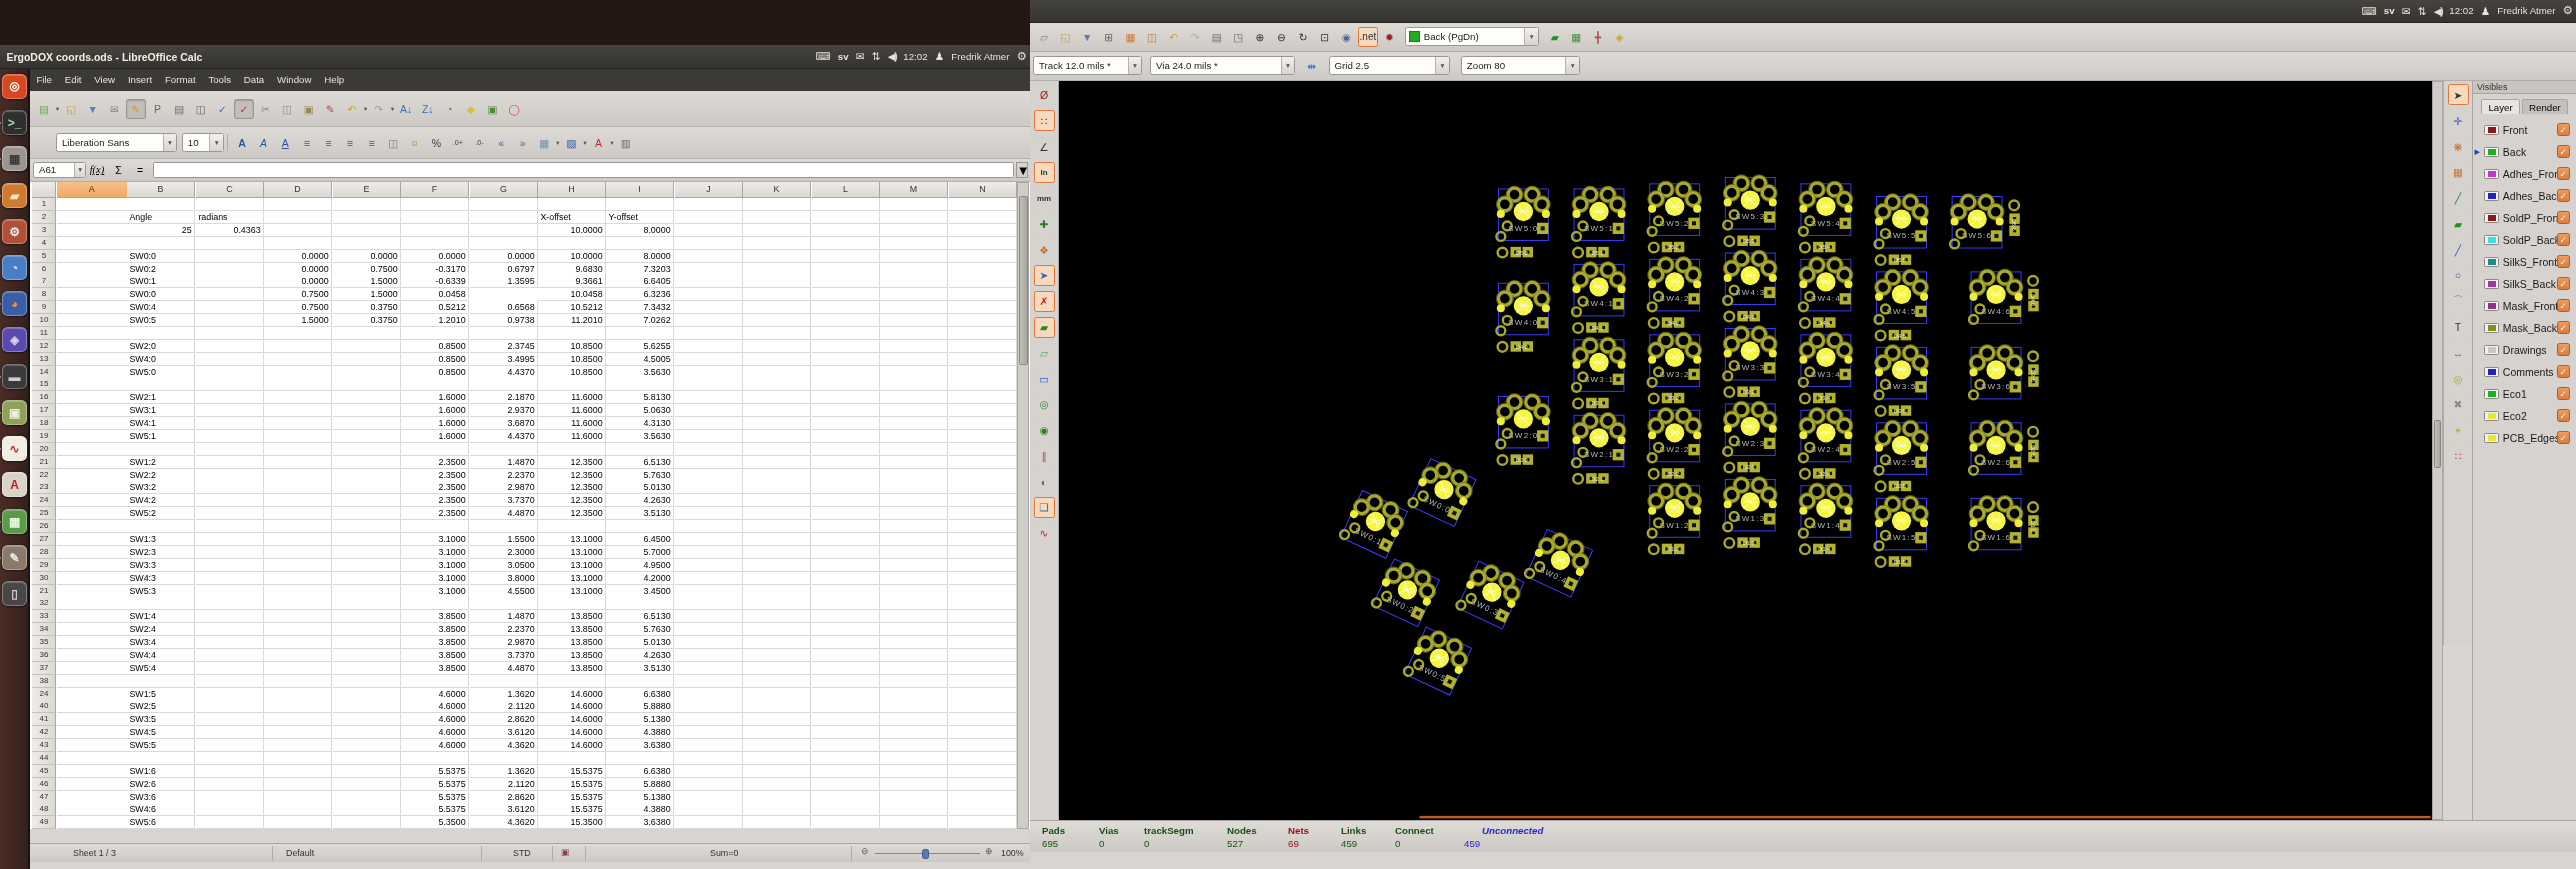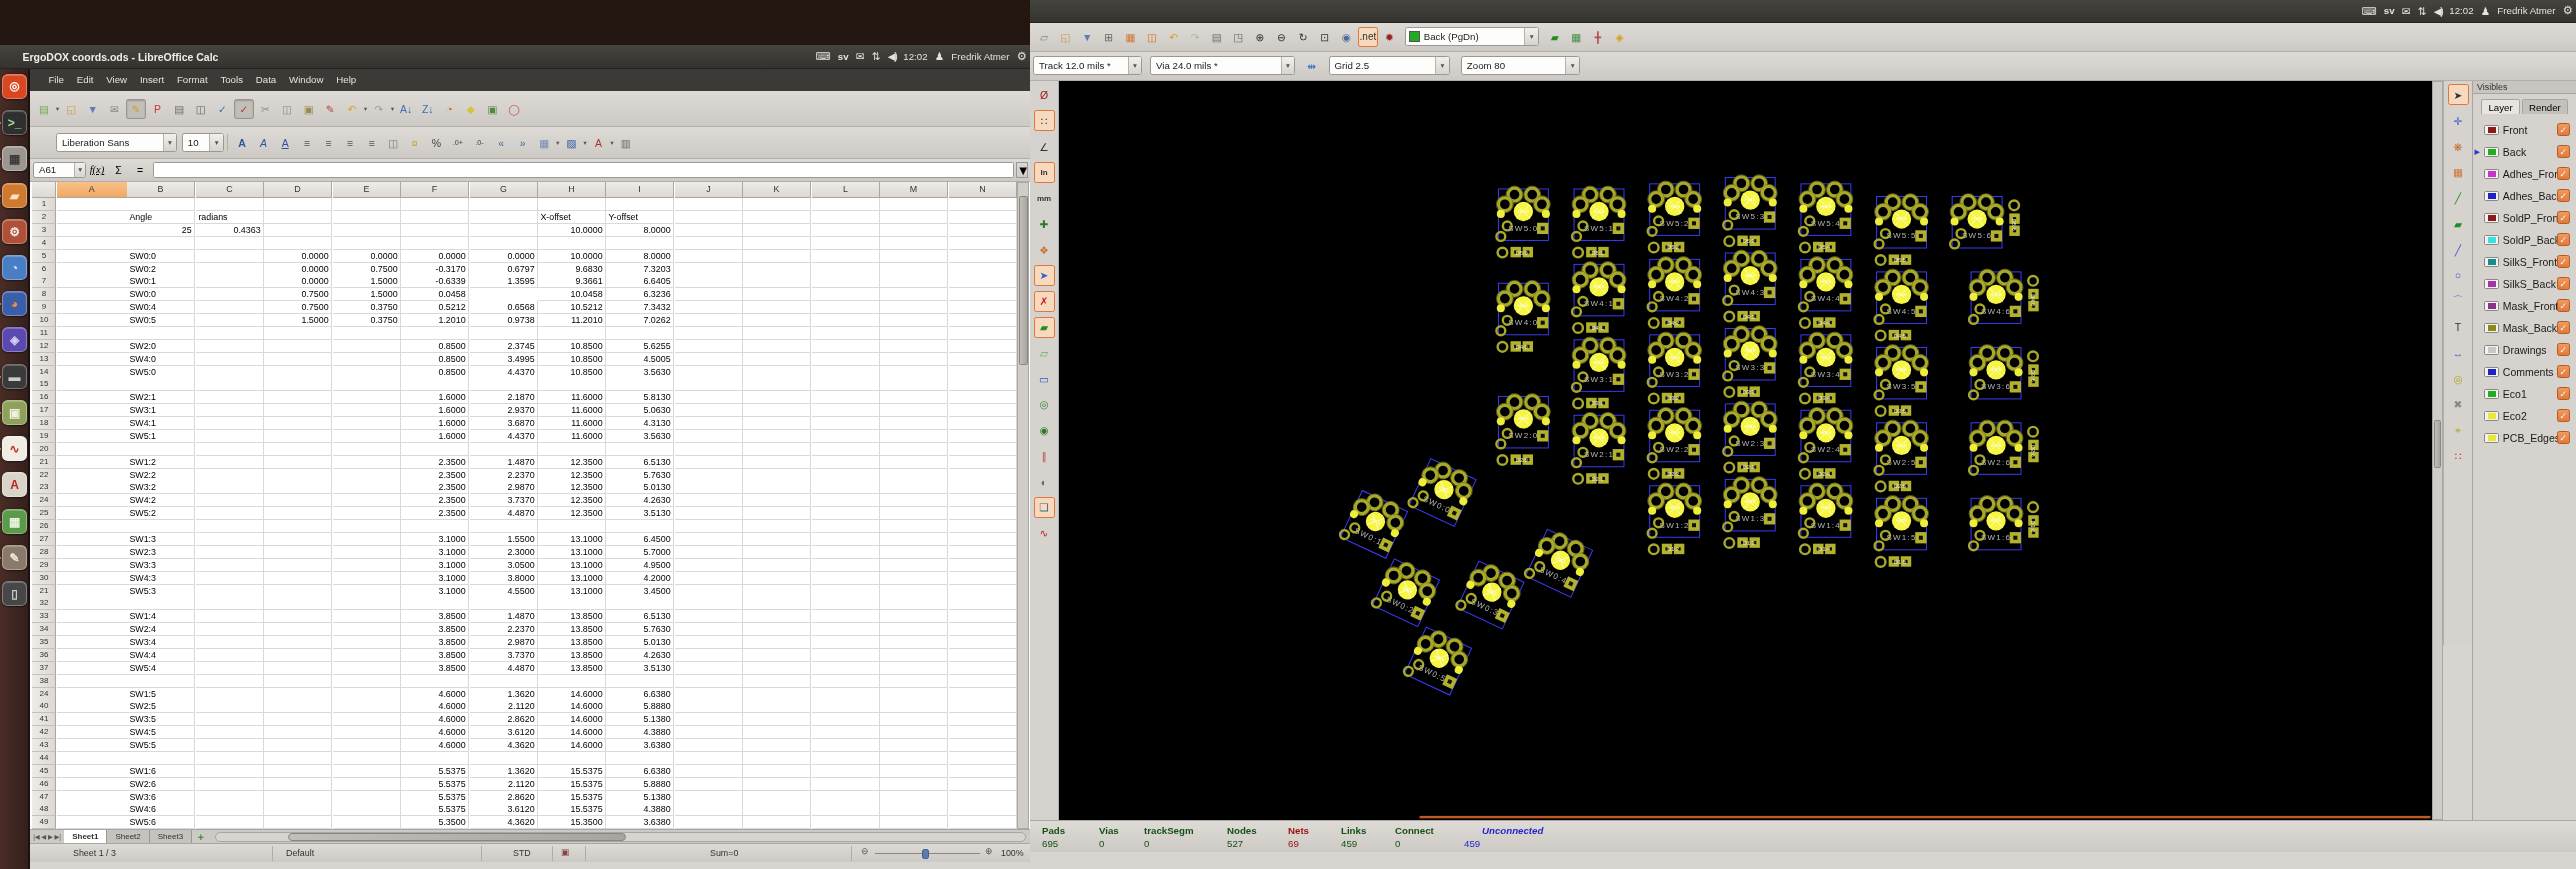--- a/index.html
+++ b/index.html
@@ -1,21 +1,21 @@
 <!DOCTYPE html>
 <html style="font-size:13px"><head>
 <meta charset="utf-8">
 <style>
   html,body{margin:0;padding:0;background:#000;}
   *{box-sizing:border-box;font-family:"Liberation Sans",sans-serif;}
   #screen{position:relative;width:2576px;height:869px;background:#120b08;overflow:hidden;}
   .abs{position:absolute;}
   
   .panel{background:linear-gradient(#46443f,#35332f);border-bottom:0.8px solid #23221f;color:#e7e3da;}
-  .panel .title{font-weight:bold;font-size:10.5px;line-height:24px;padding-left:6.4px;color:#f2eee6;margin-left:16px;}
+  .panel .title{font-weight:bold;font-size:10.5px;line-height:24px;padding-left:6.4px;color:#f2eee6;}
   .tray{position:absolute;right:3.2px;top:0;height:100%;display:flex;align-items:center;gap:7.2px;font-size:9.7px;color:#e7e3da;}
   .tray .ticon{font-size:10.5px;line-height:1;}
   
   #launcher{background:linear-gradient(90deg,#4a2c26,#33201c);border-right:0.8px solid #1d120f;}
   .ltile{position:relative;width:25px;height:25px;border-radius:5.6px;border:0.8px solid rgba(255,255,255,.3);
          margin:0 auto;display:flex;align-items:center;justify-content:center;font-size:12px;font-weight:bold;
          box-shadow:inset 0 0.8px 0.8px rgba(255,255,255,.3),0 0.8px 1.6px rgba(0,0,0,.5);}
   .lmark{position:absolute;left:-3.2px;top:9.7px;width:0;height:0;border-top:3.2px solid transparent;border-bottom:3.2px solid transparent;border-left:3.2px solid #e8e4dc;}
   
   .win{background:#d8d4cf;}
@@ -133,21 +133,21 @@
         <div style="position: absolute; left: 1.6px; top: 476px; width: 26px; height: 26px;">
           <div class="lmark"></div>
           <div class="ltile" style="background: rgb(138, 122, 106); color: rgb(240, 232, 224);">✎</div>
         </div>
         <div style="position: absolute; left: 1.6px; top: 512px; width: 26px; height: 26px;">
           <div class="ltile" style="background: rgb(71, 71, 71); color: rgb(204, 204, 204);">▯</div>
         </div>
       </div>
 
     <div class="abs win" style="left:29px;top:24px;width:1001px;height:800px;border-left:0.8px solid #1d120f;">
-      <div class="abs menubar" id="calc-menubar" style="left:0;top:0;width:1001px;height:22px;padding-left:12px;">
+      <div class="abs menubar" id="calc-menubar" style="left:0;top:0;width:1001px;height:22px;">
           <span>File</span>
           <span>Edit</span>
           <span>View</span>
           <span>Insert</span>
           <span>Format</span>
           <span>Tools</span>
           <span>Data</span>
           <span>Window</span>
           <span>Help</span>
         </div>
@@ -974,37 +974,20 @@
           <div class="cell" style="left: 713px; top: 634px; width: 68px; height: 13px;"></div>
           <div class="cell" style="left: 782px; top: 634px; width: 68px; height: 13px;"></div>
           <div class="cell" style="left: 850px; top: 634px; width: 68px; height: 13px;"></div>
           <div class="cell" style="left: 919px; top: 634px; width: 68px; height: 13px;"></div>
         </div>
 
       <div class="abs scrollv" style="left:987px;top:113px;width:12px;height:647px;">
         <div class="thumb" style="left:0.8px;top:13px;width:8.9px;height:169px;"></div>
       </div>
 
-      <div class="abs" style="left:0;top:760px;width:1001px;height:14.5px;background:#cdc9c4;border-top:0.8px solid #aaa6a1;display:flex;align-items:stretch;">
-        <span id="tab-navs" style="display:flex;align-items:center;font-size:6.4px;color:#555;gap:1.6px;padding:0 3.2px;">
-            <span>|◀</span>
-            <span>◀</span>
-            <span>▶</span>
-            <span>▶|</span>
-          </span>
-        <span id="sheet-tabs" style="display:flex;">
-            <span class="sheettab active">Sheet1</span>
-            <span class="sheettab">Sheet2</span>
-            <span class="sheettab">Sheet3</span>
-          </span>
-        <span style="width:17.7px;text-align:center;color:#2a8a2a;font-weight:bold;font-size:9.7px;line-height:14.5px;">＋</span>
-        <div style="flex:1;margin:1.6px 4.8px;background:#d8d4cf;border:0.8px solid #aaa6a1;border-radius:5.6px;position:relative;">
-          <div class="thumb" style="left:72px;top:0.8px;height:8px;width:338px;border-radius:4.8px;"></div>
-        </div>
-      </div>
 
       <div class="abs statusbar" style="left:0;top:774px;width:1001px;height:19.3px;">
         <span class="abs" style="left:43px;top:4px;">Sheet 1 / 3</span>
         <div class="sdiv" style="left:242px;"></div>
         <span class="abs" style="left:256px;top:4px;">Default</span>
         <div class="sdiv" style="left:451px;"></div>
         <span class="abs" style="left:483px;top:4px;">STD</span>
         <div class="sdiv" style="left:522px;"></div>
         <span class="abs" style="left:531px;top:3.2px;font-size:8.9px;color:#884444;">▣</span>
         <div class="sdiv" style="left:555px;"></div>

